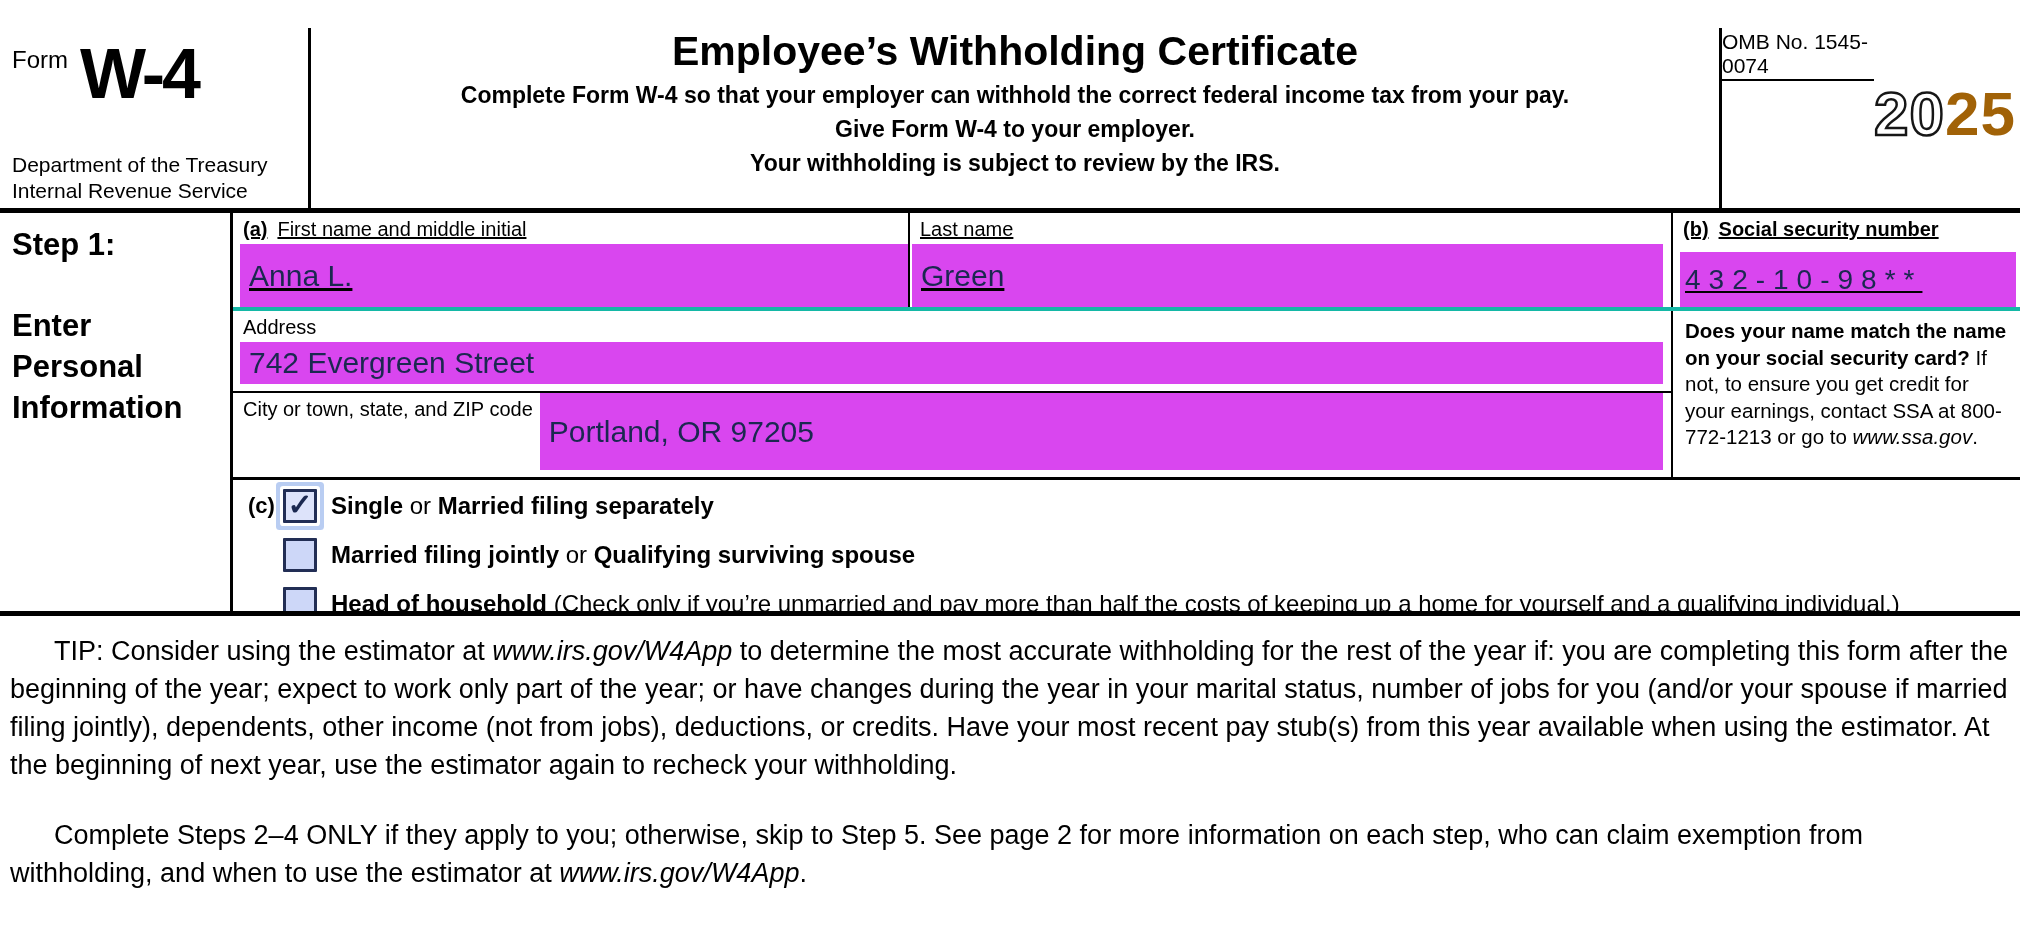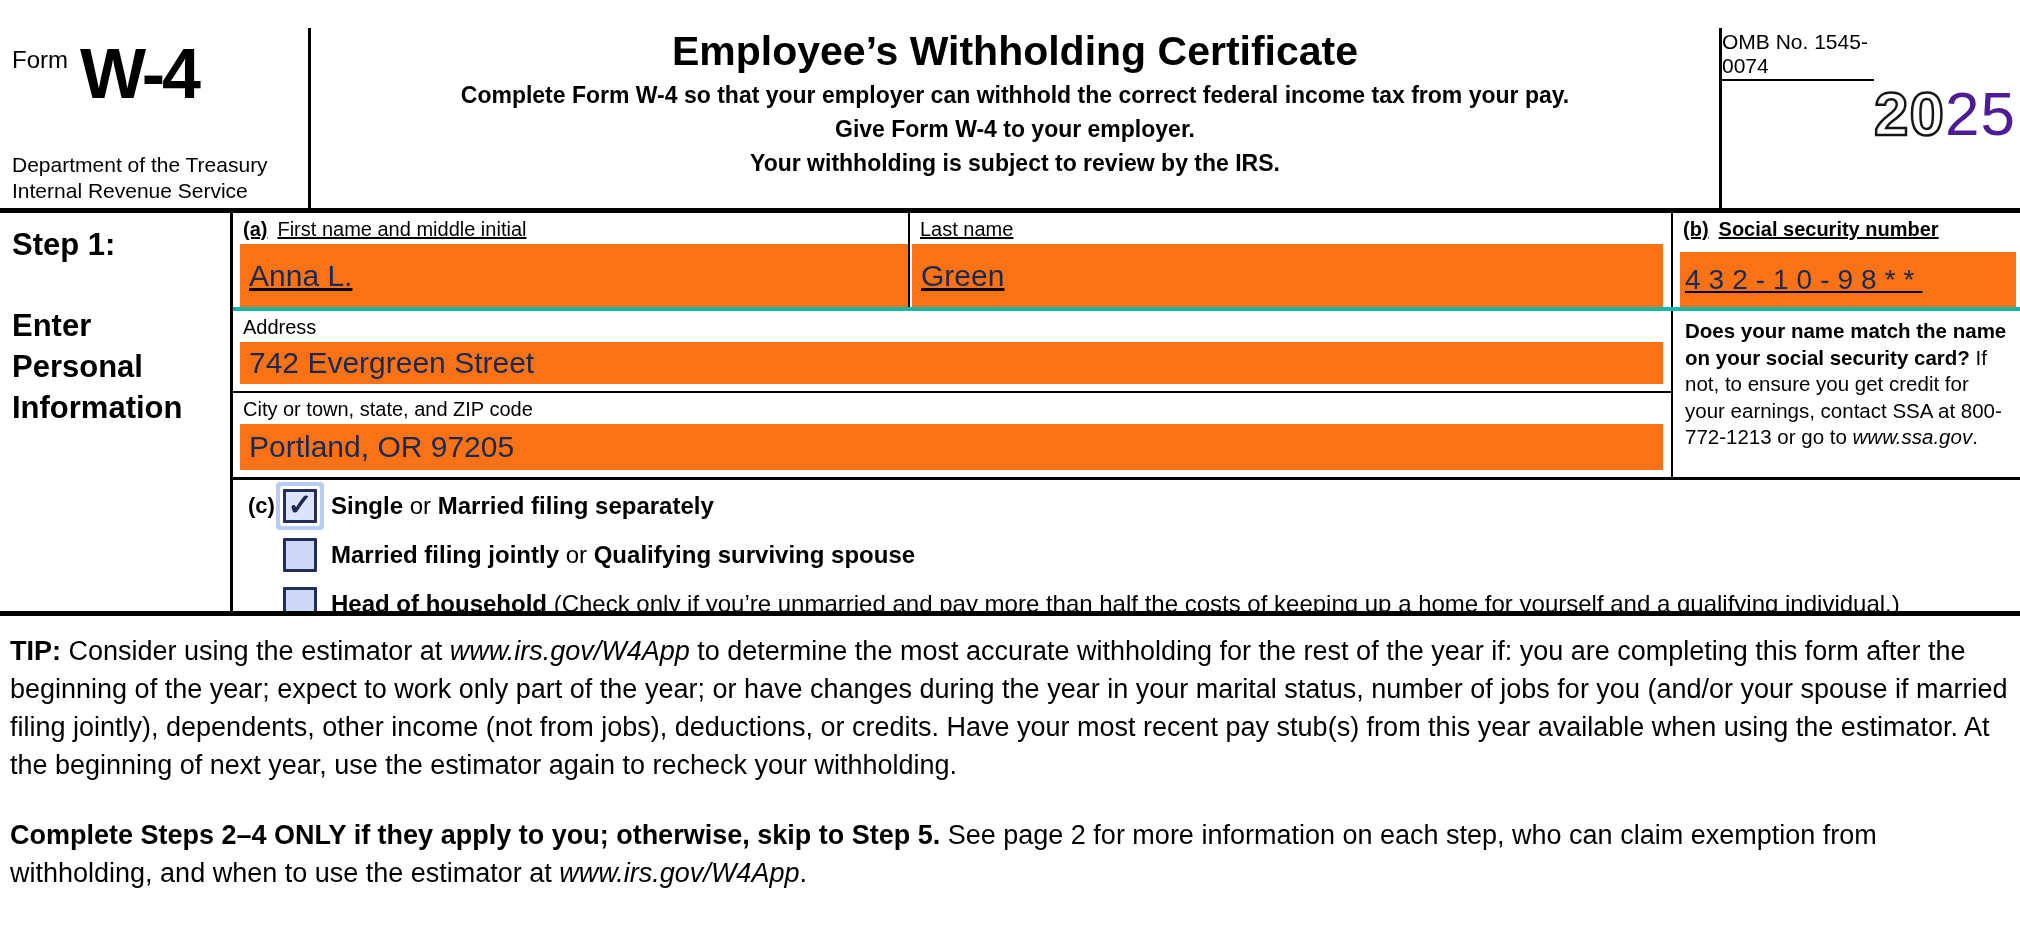--- a/index.html
+++ b/index.html
@@ -17,70 +17,70 @@
   .h-right { width:294px; display:flex; flex-direction:row; }
   .form-line { display:flex; align-items:flex-start; margin-top:18px; }
   .form-word { font-size:24px; padding-bottom:12px; }
   .form-number { font-size:70px; font-weight:bold; letter-spacing:-3px; margin-left:12px; line-height:0.82; }
   .agency { font-size:21px; line-height:26px; }
   .form-title { font-size:41px; font-weight:bold; margin-top:0px; }
   .subtitle { font-size:23px; font-weight:bold; margin-top:7px; line-height:27px; text-align:center; }
   .omb-box { height:53px; border-bottom:2px solid #000; display:flex; align-items:center; justify-content:center; font-size:21px; }
   .year { flex:1; display:flex; align-items:center; justify-content:center; font-size:62px; letter-spacing:1px; padding-bottom:10px; }
   .year-outline { color:#fff; -webkit-text-stroke:2.5px #161616; font-weight:bold; }
-  .year-bold { font-weight:normal; color:#4c1d95; }
+  .year-bold { font-weight:bold; color:#a16207; }
 
   
   .step1 { display:flex; height:403px; border-bottom:5px solid #000; }
   .step-label-col { width:233px; border-right:3px solid #000; padding:14px 6px 0 12px; }
   .step-num { font-size:31px; font-weight:bold; }
   .step-title { font-size:31px; font-weight:bold; line-height:41px; margin-top:42px; }
   .fields { flex:1; display:flex; flex-direction:column; }
 
   .frow1 { height:98px; display:flex; border-bottom:4px solid #14b8a6;text-decoration:underline; }
   .cell { display:flex; flex-direction:column; }
   .cell-first { width:675px; }
   .cell-last  { width:763px; border-left:2px solid #000; }
   .cell-ssn   { flex:1; border-left:2px solid #000; }
   .flabel { font-size:20px; padding:5px 0 3px 10px; white-space:nowrap; }
   .flabel b { margin-right:10px; }
   .flabel-bold { font-weight:bold; }
   .hl {
-    flex:1; background:#f97316; color:#1b2850; font-size:30px;
+    flex:1; background:#d946ef; color:#1b2850; font-size:30px;
     display:flex; align-items:center; padding-left:9px;
   }
   .hl-first { margin-left:7px; }
   .hl-last  { margin:0 8px 0 2px; }
   .hl-ssn   { margin:8px 4px 0 7px; font-size:28px; letter-spacing:8px; padding-left:5px; white-space:nowrap; }
 
   .fregion2 { height:169px; display:flex; border-bottom:3px solid #000; }
   .addr-col { width:1438px; display:flex; flex-direction:column; }
   .addr-row { height:82px; display:flex; flex-direction:column; border-bottom:2px solid #000; }
-  .city-row { flex:1; display:flex; flex-direction:column; }
+  .city-row { flex:1; display:flex; flex-direction:row; }
   .hl-wide { margin:0 8px 7px 7px; }
   .ssa-col { flex:1; border-left:2px solid #000; padding:7px 8px 0 12px; font-size:20.5px; line-height:26.5px; }
   .ssa-col .i { font-style:italic; }
 
   .cb-area { flex:1; padding:5px 0 0 0; overflow:hidden; }
   .cb-row { display:flex; align-items:center; height:42px; margin-bottom:7px; }
   .cb-prefix { width:50px; padding-left:15px; font-size:22px; font-weight:bold; flex:none; }
   .cb {
     position:relative; width:34px; height:34px; flex:none;
     background:#cdd7f8; border:3px solid #222e55; border-radius:1px;
     display:inline-flex; align-items:center; justify-content:center; cursor:pointer;
   }
   .cb.checked { background:#dde3fa; box-shadow:0 0 0 3px #fff, 0 0 0 7px #b9cdf2; }
   .check-glyph { display:none; font-size:30px; font-weight:bold; color:#1b2850; transform:translateY(-2px); }
   .check-glyph.visible { display:block; }
   .cb-label { margin-left:14px; font-size:24px; white-space:nowrap; }
   .cb-label b { font-weight:bold; }
 
   
   .para { padding:16px 10px 0 10px; font-size:27px; line-height:38px; }
-  .para b { font-weight:bold; }
+  .para b { font-weight:normal;margin-left:44px; }
   .para .i { font-style:italic; }
   .steps-note { padding-top:32px; }
 </style>
 </head>
 <body>
 
 <div class="page">
 
   <div class="header">
     <div class="header-row">

